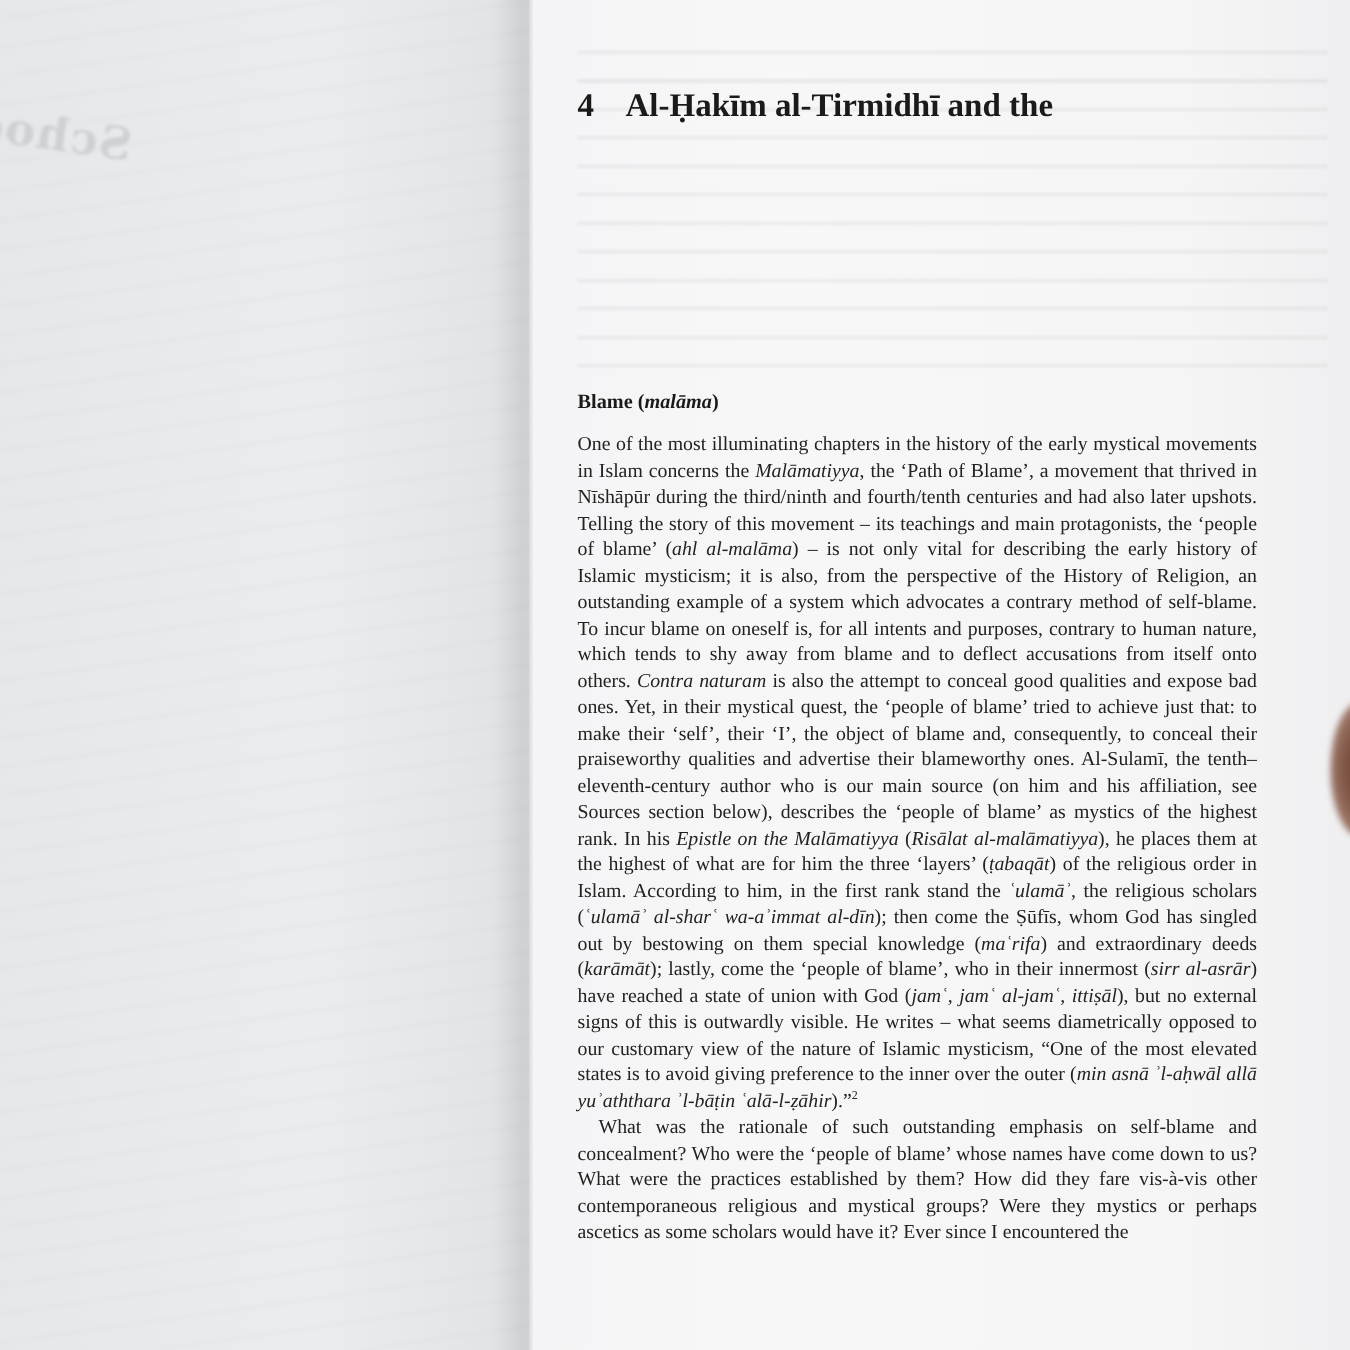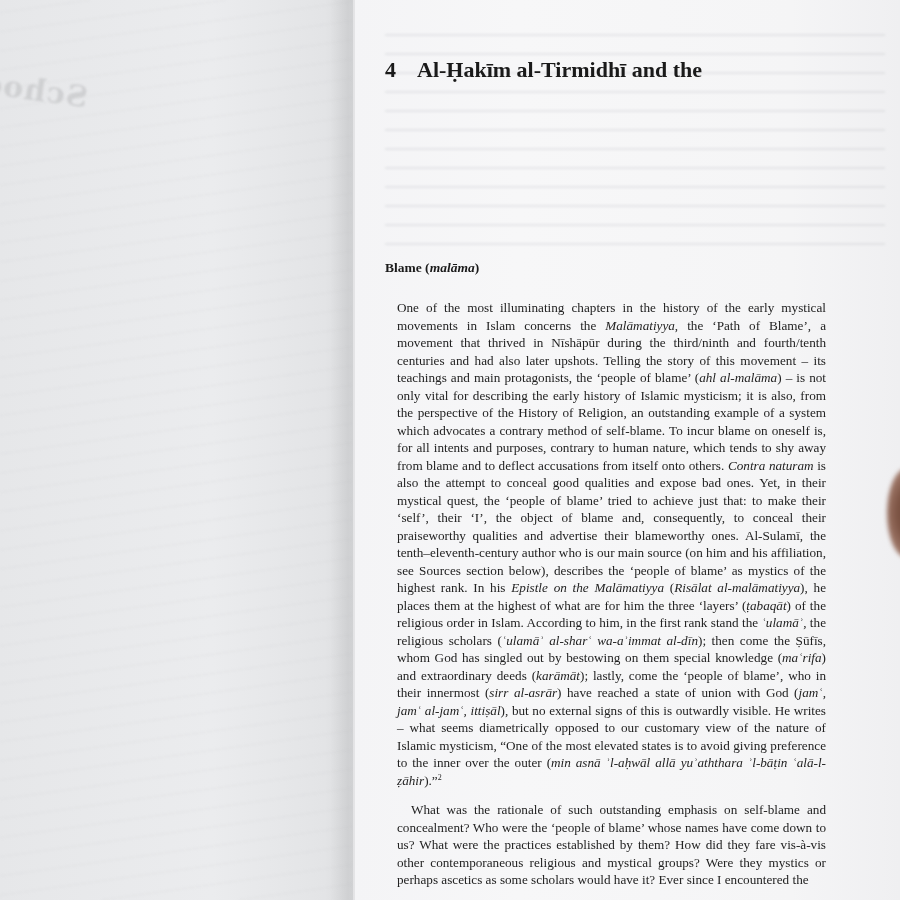--- a/index.html
+++ b/index.html
@@ -97,21 +97,21 @@
     .body-text {
       position: absolute;
       left: 30px; top: 287px;
       width: 453px;
       font-family: "Liberation Serif", serif;
       font-size: 13.2px;
       line-height: 17.5px;
       color: #222;
       text-align: justify;
     }
-    .body-text p { margin: 12px; }
+    .body-text p { margin: 0; }
     .body-text p.indent { text-indent: 14px; }
     .body-text i { font-style: italic; }
     .body-text sup { font-size: 8px; line-height: 0; vertical-align: super; }
     
     .finger {
       position: absolute;
       left: 887px; top: 468px;
       width: 40px; height: 90px;
       border-radius: 50%;
       background: radial-gradient(ellipse at 70% 50%, #6a4536 0%, #7d5444 45%, #a88273 80%, rgba(200,170,160,0) 100%);

